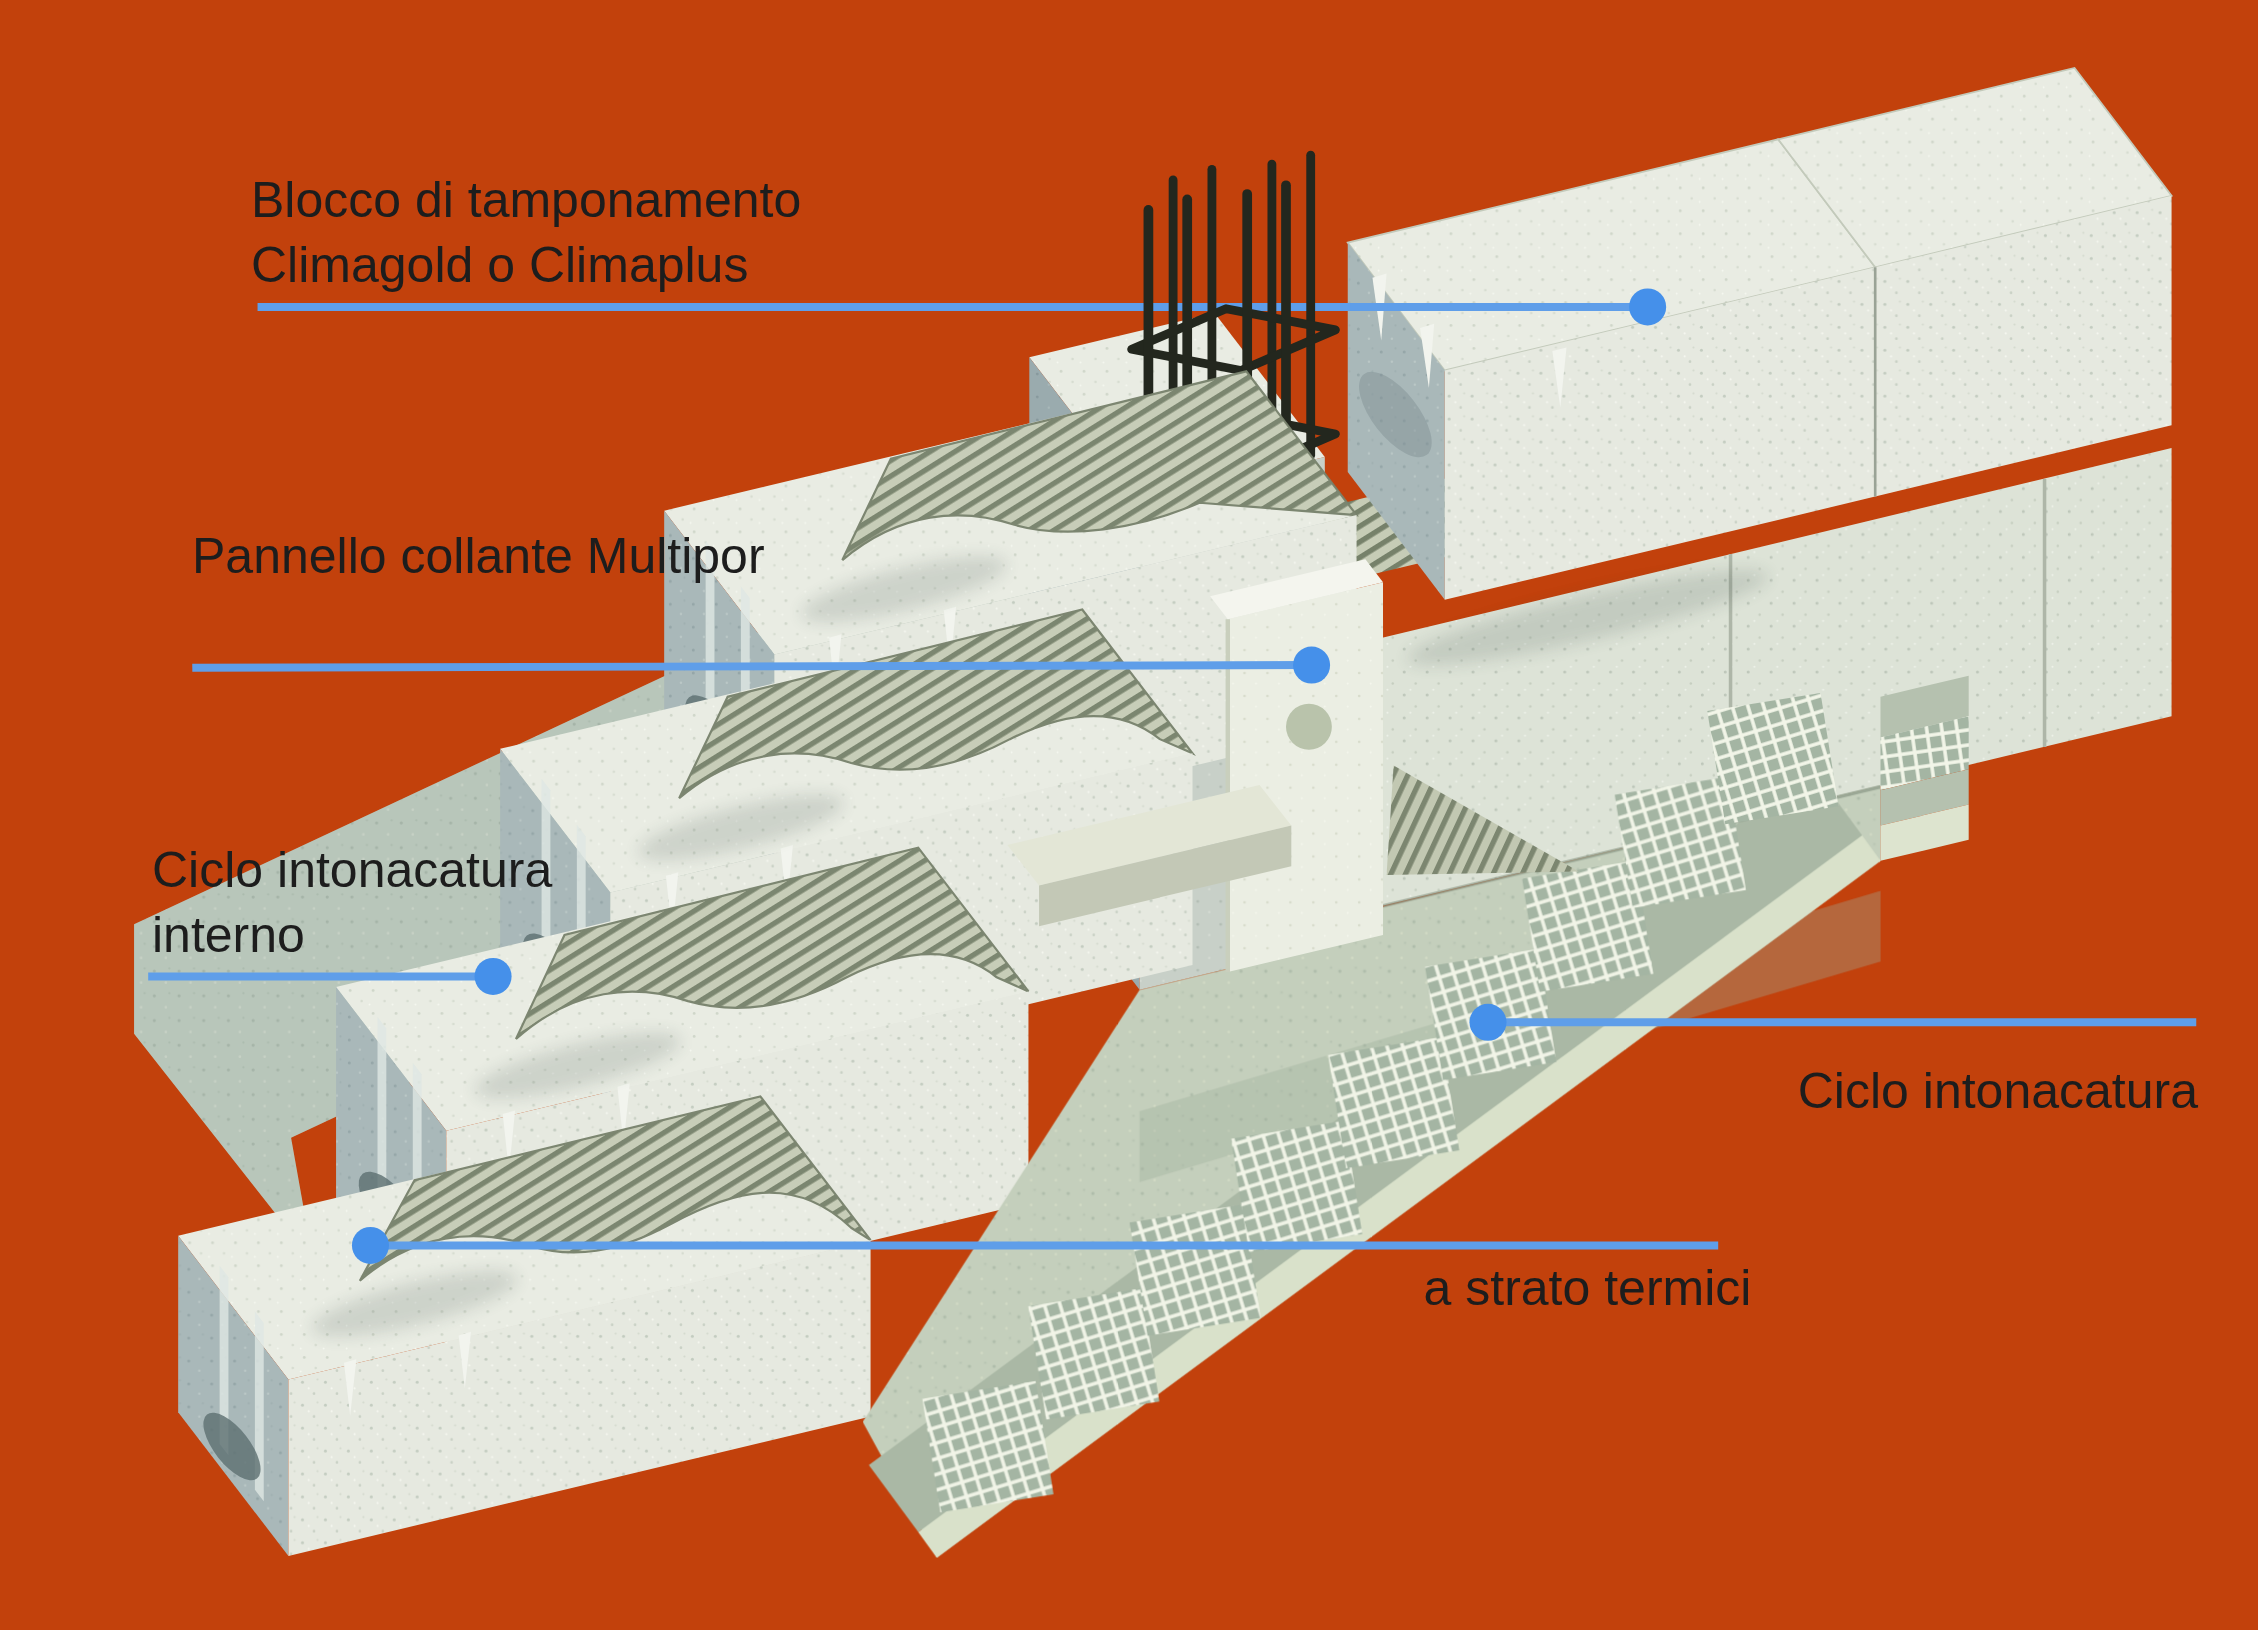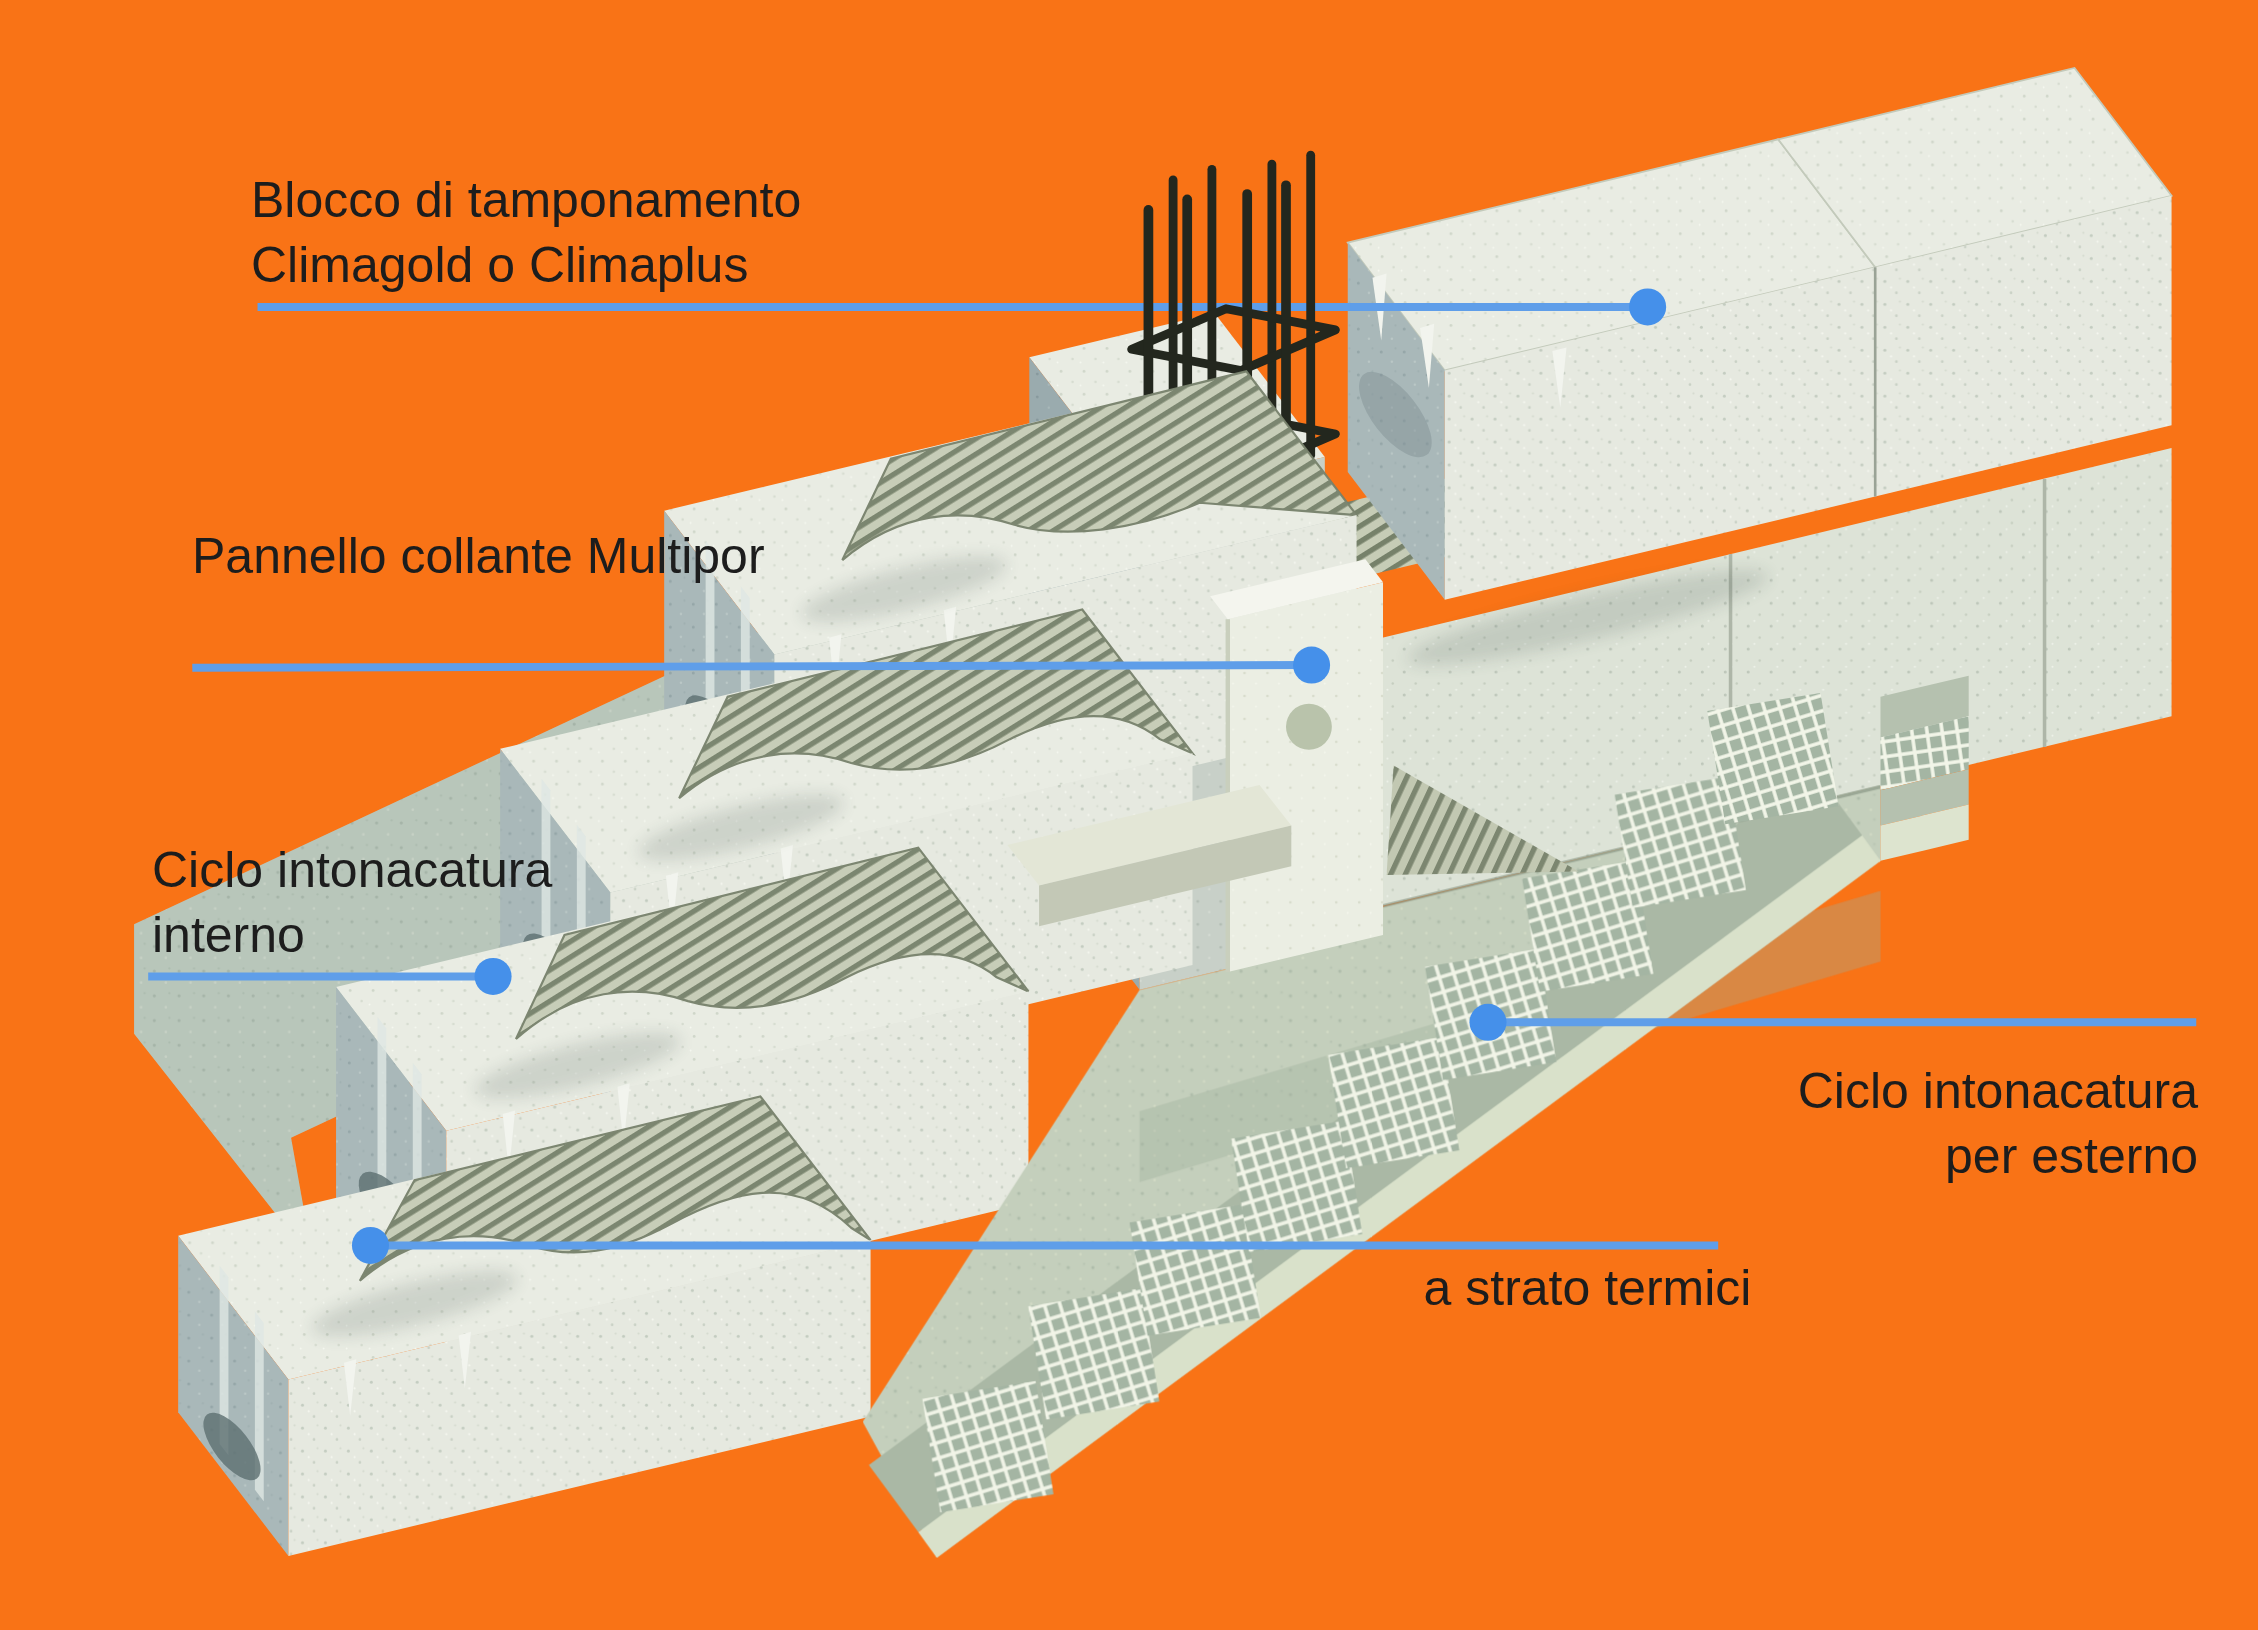--- a/index.html
+++ b/index.html
@@ -1,16 +1,16 @@
 <!DOCTYPE html>
 <html style="font-size:14px"><head>
 <meta charset="utf-8">
 <style>
   html,body{margin:0;padding:0;background:#ffffff;}
-  .stage{position:relative;width:2258px;height:1630px;background:#f97316;overflow:hidden;
+  .stage{position:relative;width:2258px;height:1630px;background:#c2410c;overflow:hidden;
          font-family:"Liberation Sans",sans-serif;}
   .scene{position:absolute;left:0;top:0;width:2258px;height:1630px;}
   .label{position:absolute;font-size:50px;line-height:65px;color:#1d1d1d;font-weight:300;
          white-space:nowrap;letter-spacing:0px;}
   .label span{display:block;}
   #lbl-blocco{left:251px;top:168px;}
   #lbl-pannello{left:192px;top:524px;}
   #lbl-interno{left:152px;top:838px;}
   #lbl-esterno{right:60px;top:1059px;text-align:right;}
   #lbl-malta{left:1376px;width:423px;top:1256px;text-align:center;}
@@ -259,21 +259,20 @@
     <span>Pannello collante Multipor</span>
   </div>
 
   <div class="label" id="lbl-interno">
     <span>Ciclo intonacatura</span>
     <span>interno</span>
   </div>
 
   <div class="label" id="lbl-esterno">
     <span>Ciclo intonacatura</span>
-    <span>per esterno</span>
   </div>
 
   <div class="label" id="lbl-malta">
     <span>a strato termici</span>
   </div>
 
 </div>
 
 
 </body></html>

